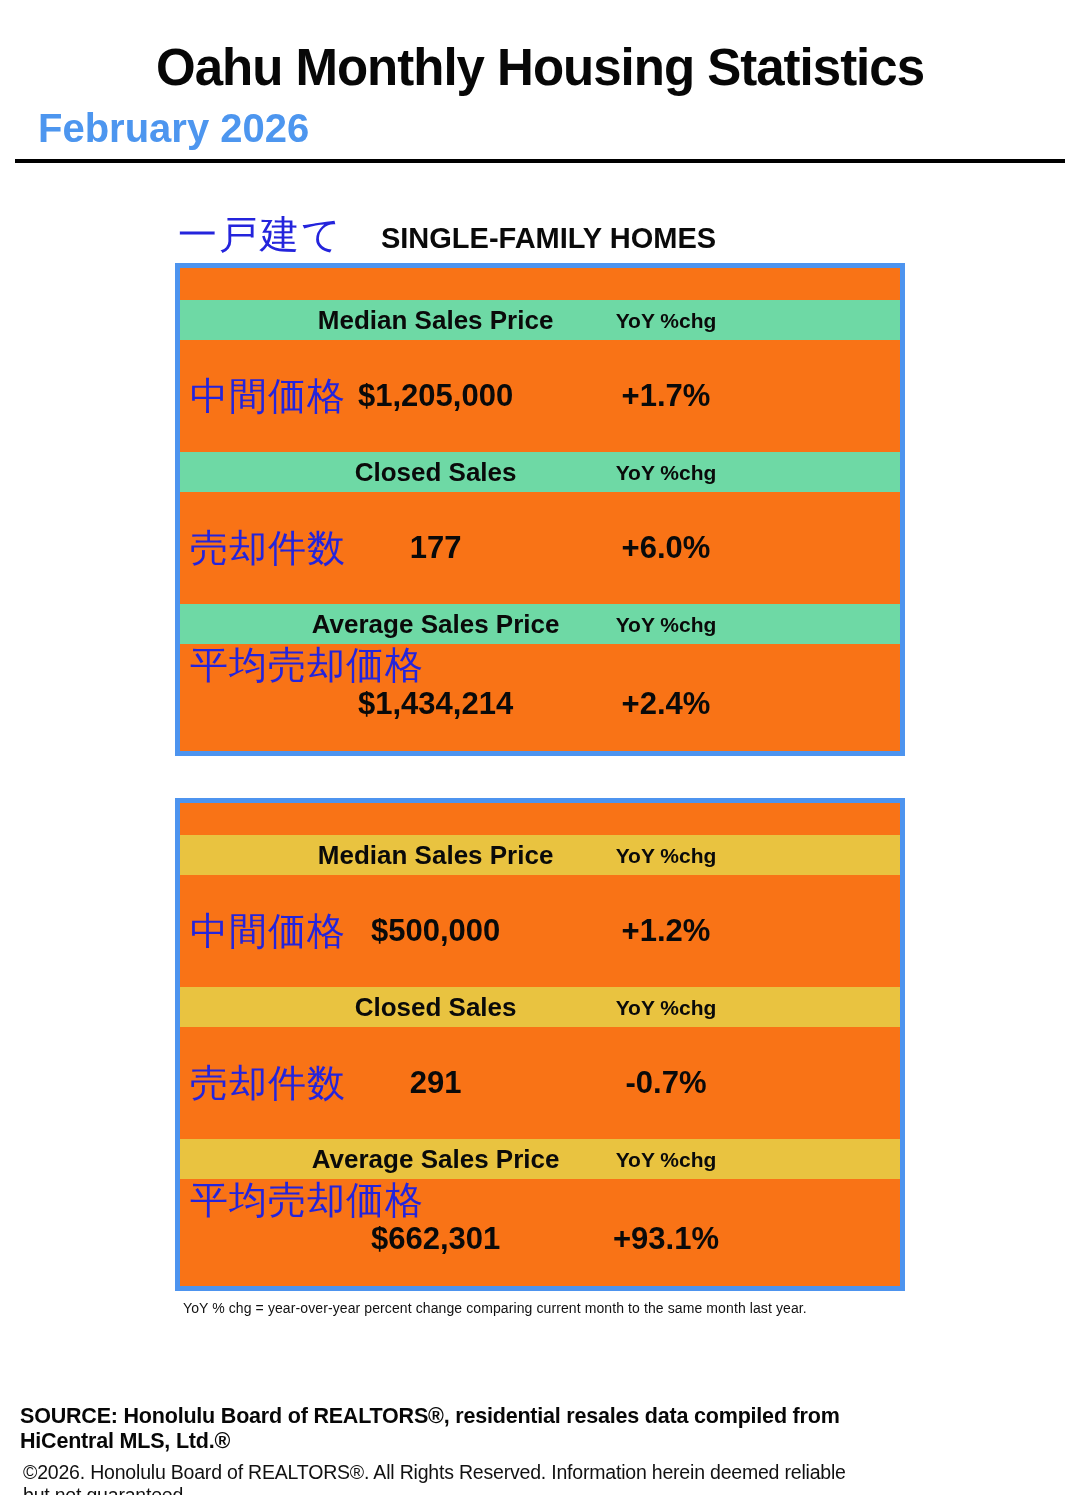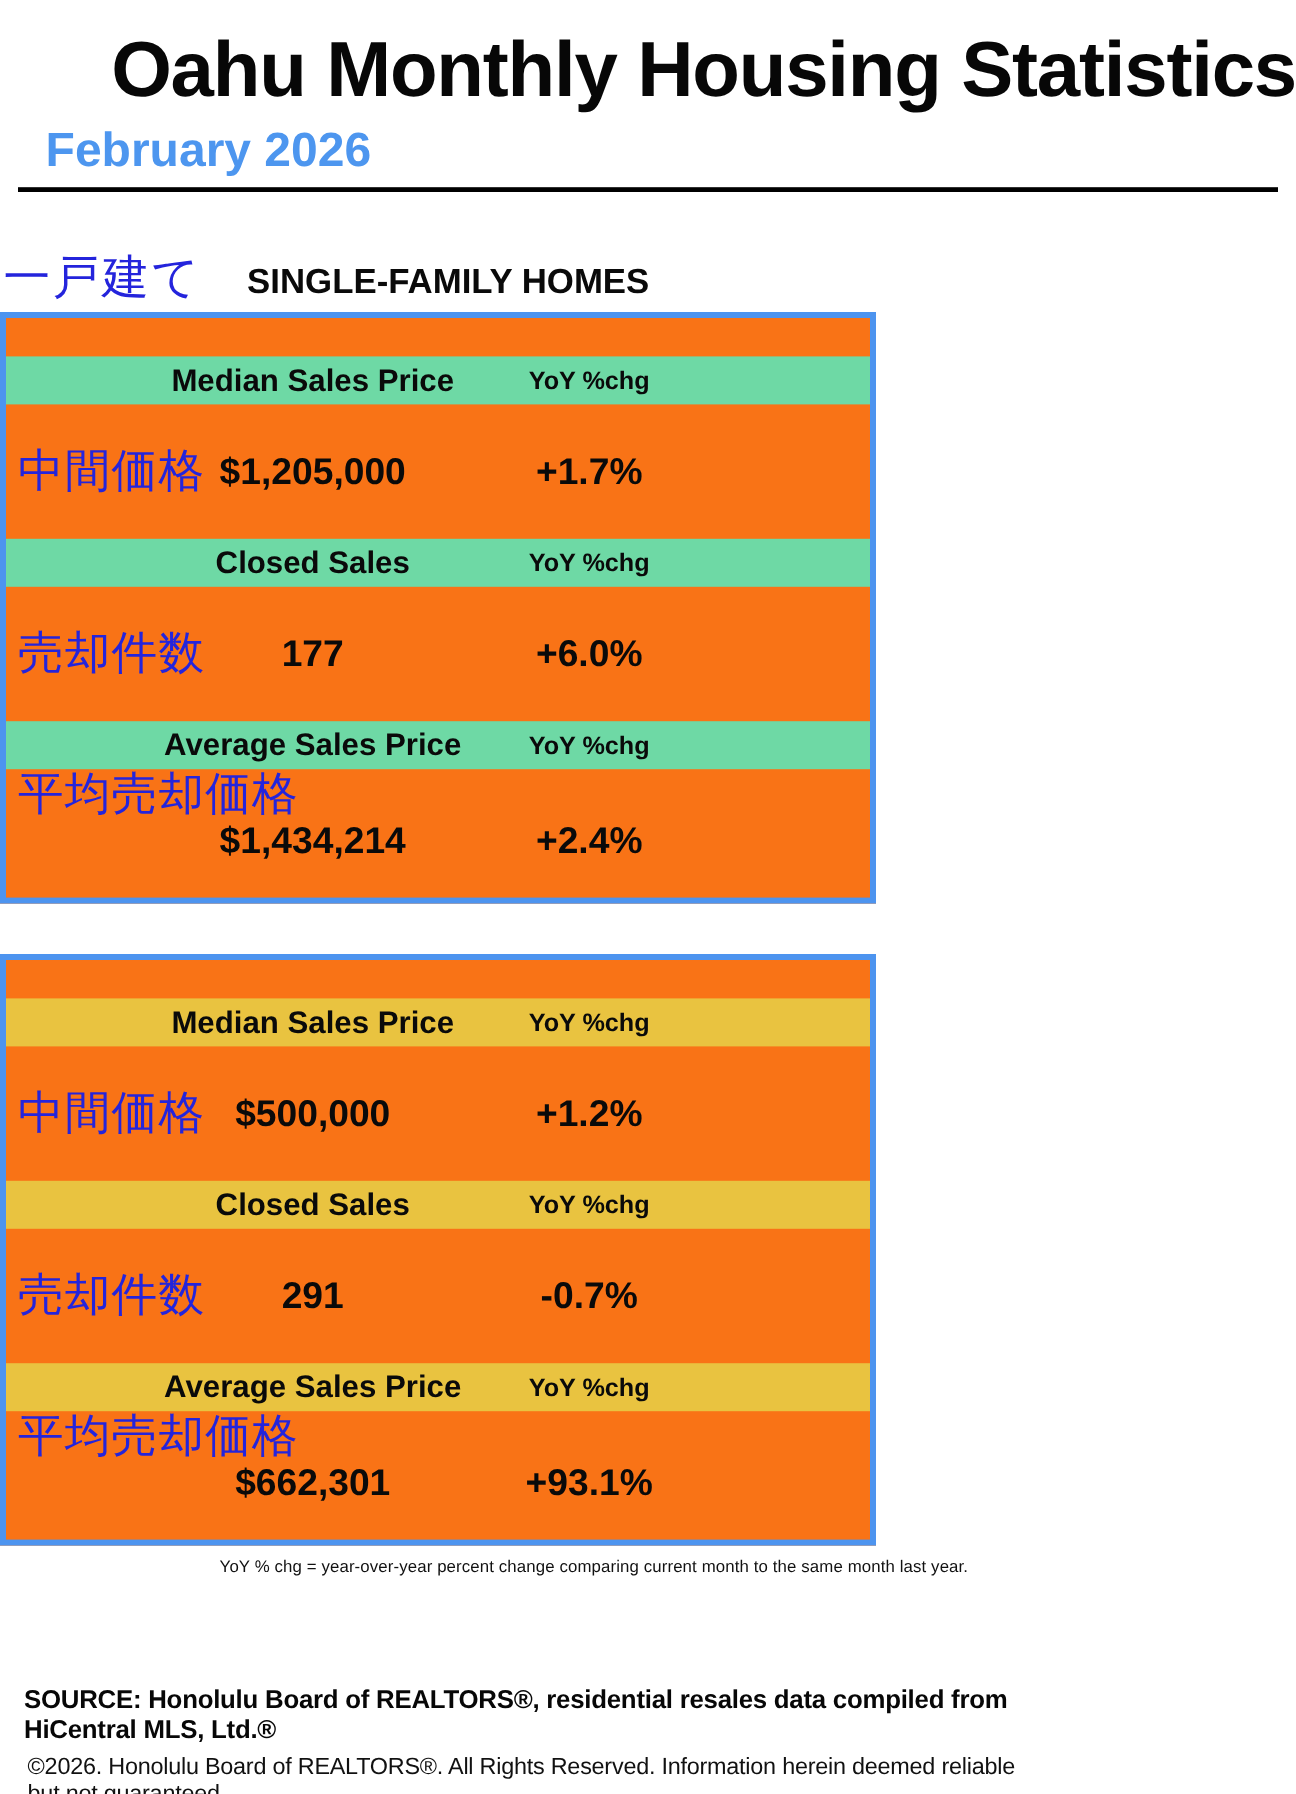--- a/index.html
+++ b/index.html
@@ -9,46 +9,46 @@
     height: 1495px;
     font-family: "Liberation Sans", sans-serif;
     color: #0d0d0d;
     position: relative;
     overflow: hidden;
   }
   .page { width: 1080px; height: 1495px; position: relative; }
 
   
   .page-title {
-    text-align: right;
-    font-size: 65px;
+    text-align: center;
+    font-size: 51px;
     font-weight: bold;
     letter-spacing: -1px;
-    padding-top: 24px;
+    padding-top: 41px;
     line-height: 1.05;
     color: #070707;
   }
   .report-month {
     text-align: left;
     font-size: 40px;
     font-weight: bold;
     color: var(--month-blue, #4d96ef);
     margin-top: 13px;
     line-height: 1.0;
     padding-left: 38px;
   }
   .title-divider {
     border: none;
     border-top: 4px solid #000000;
     width: 1050px;
     margin: 11px auto 0 auto;
   }
 
   
-  .section { width: 730px; }
+  .section { width: 730px; margin-left: 175px; }
   .section--sf { margin-top: 52px; }
   .section--condo { margin-top: 42px; }
 
   .section-heading {
     display: flex;
     align-items: baseline;
     gap: 38px;
     padding-left: 3px;
     margin-bottom: 8px;
   }

